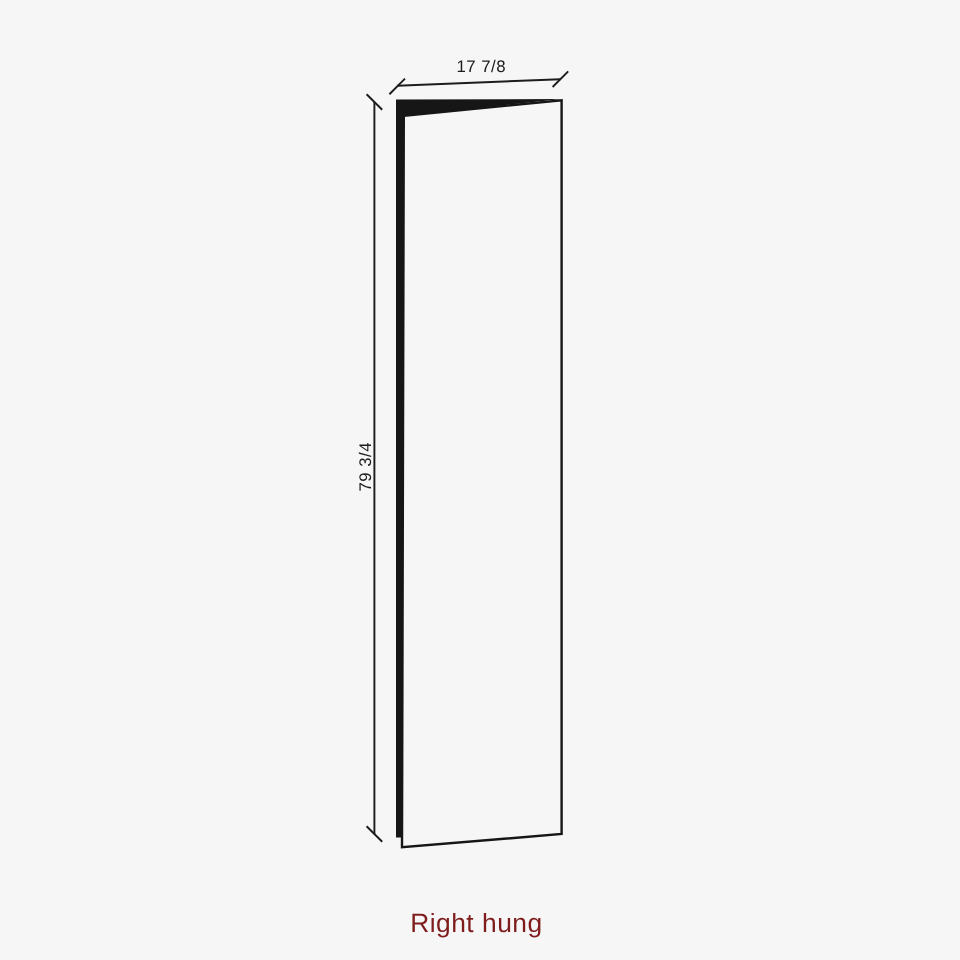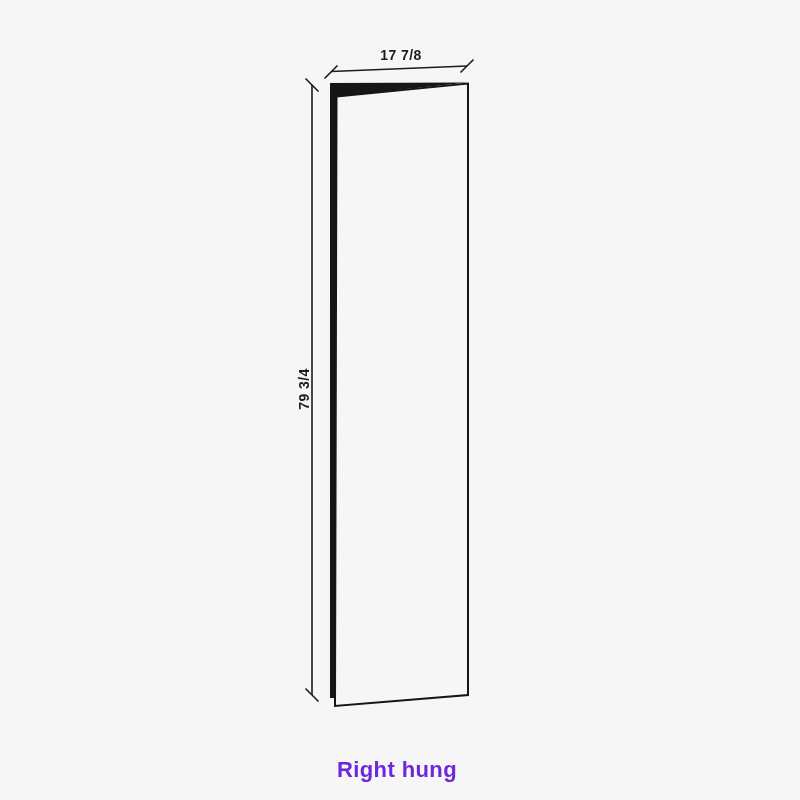--- a/index.html
+++ b/index.html
@@ -11,21 +11,20 @@
     height: 800px;
     background: #f6f6f6;
     font-family: "Liberation Sans", sans-serif;
     color: #1c1c1c;
     position: relative;
     overflow: hidden;
   }
   .stage {
     position: absolute;
     inset: 0;
-    font-weight: bold;
   }
   .drawing {
     position: absolute;
     left: 0;
     top: 0;
   }
   .dim-label {
     position: absolute;
     font-size: 14px;
     letter-spacing: 0.4px;
@@ -44,21 +43,21 @@
     transform: translate(-50%, -50%) rotate(-90deg);
   }
   .caption {
     position: absolute;
     left: 0;
     right: 6px;
     top: 757px;
     text-align: center;
     font-size: 22px;
     letter-spacing: 0.4px;
-    color: #6d28d9;
+    color: #7f1d1d;
   }
 </style>
 </head>
 <body>
 
 <div class="stage">
 
   <svg class="drawing" width="800" height="800" viewBox="0 0 800 800">
 
     <polygon points="330,83 468,82.5 336.5,96.5 336.5,698 330,698" fill="#161616"></polygon>

